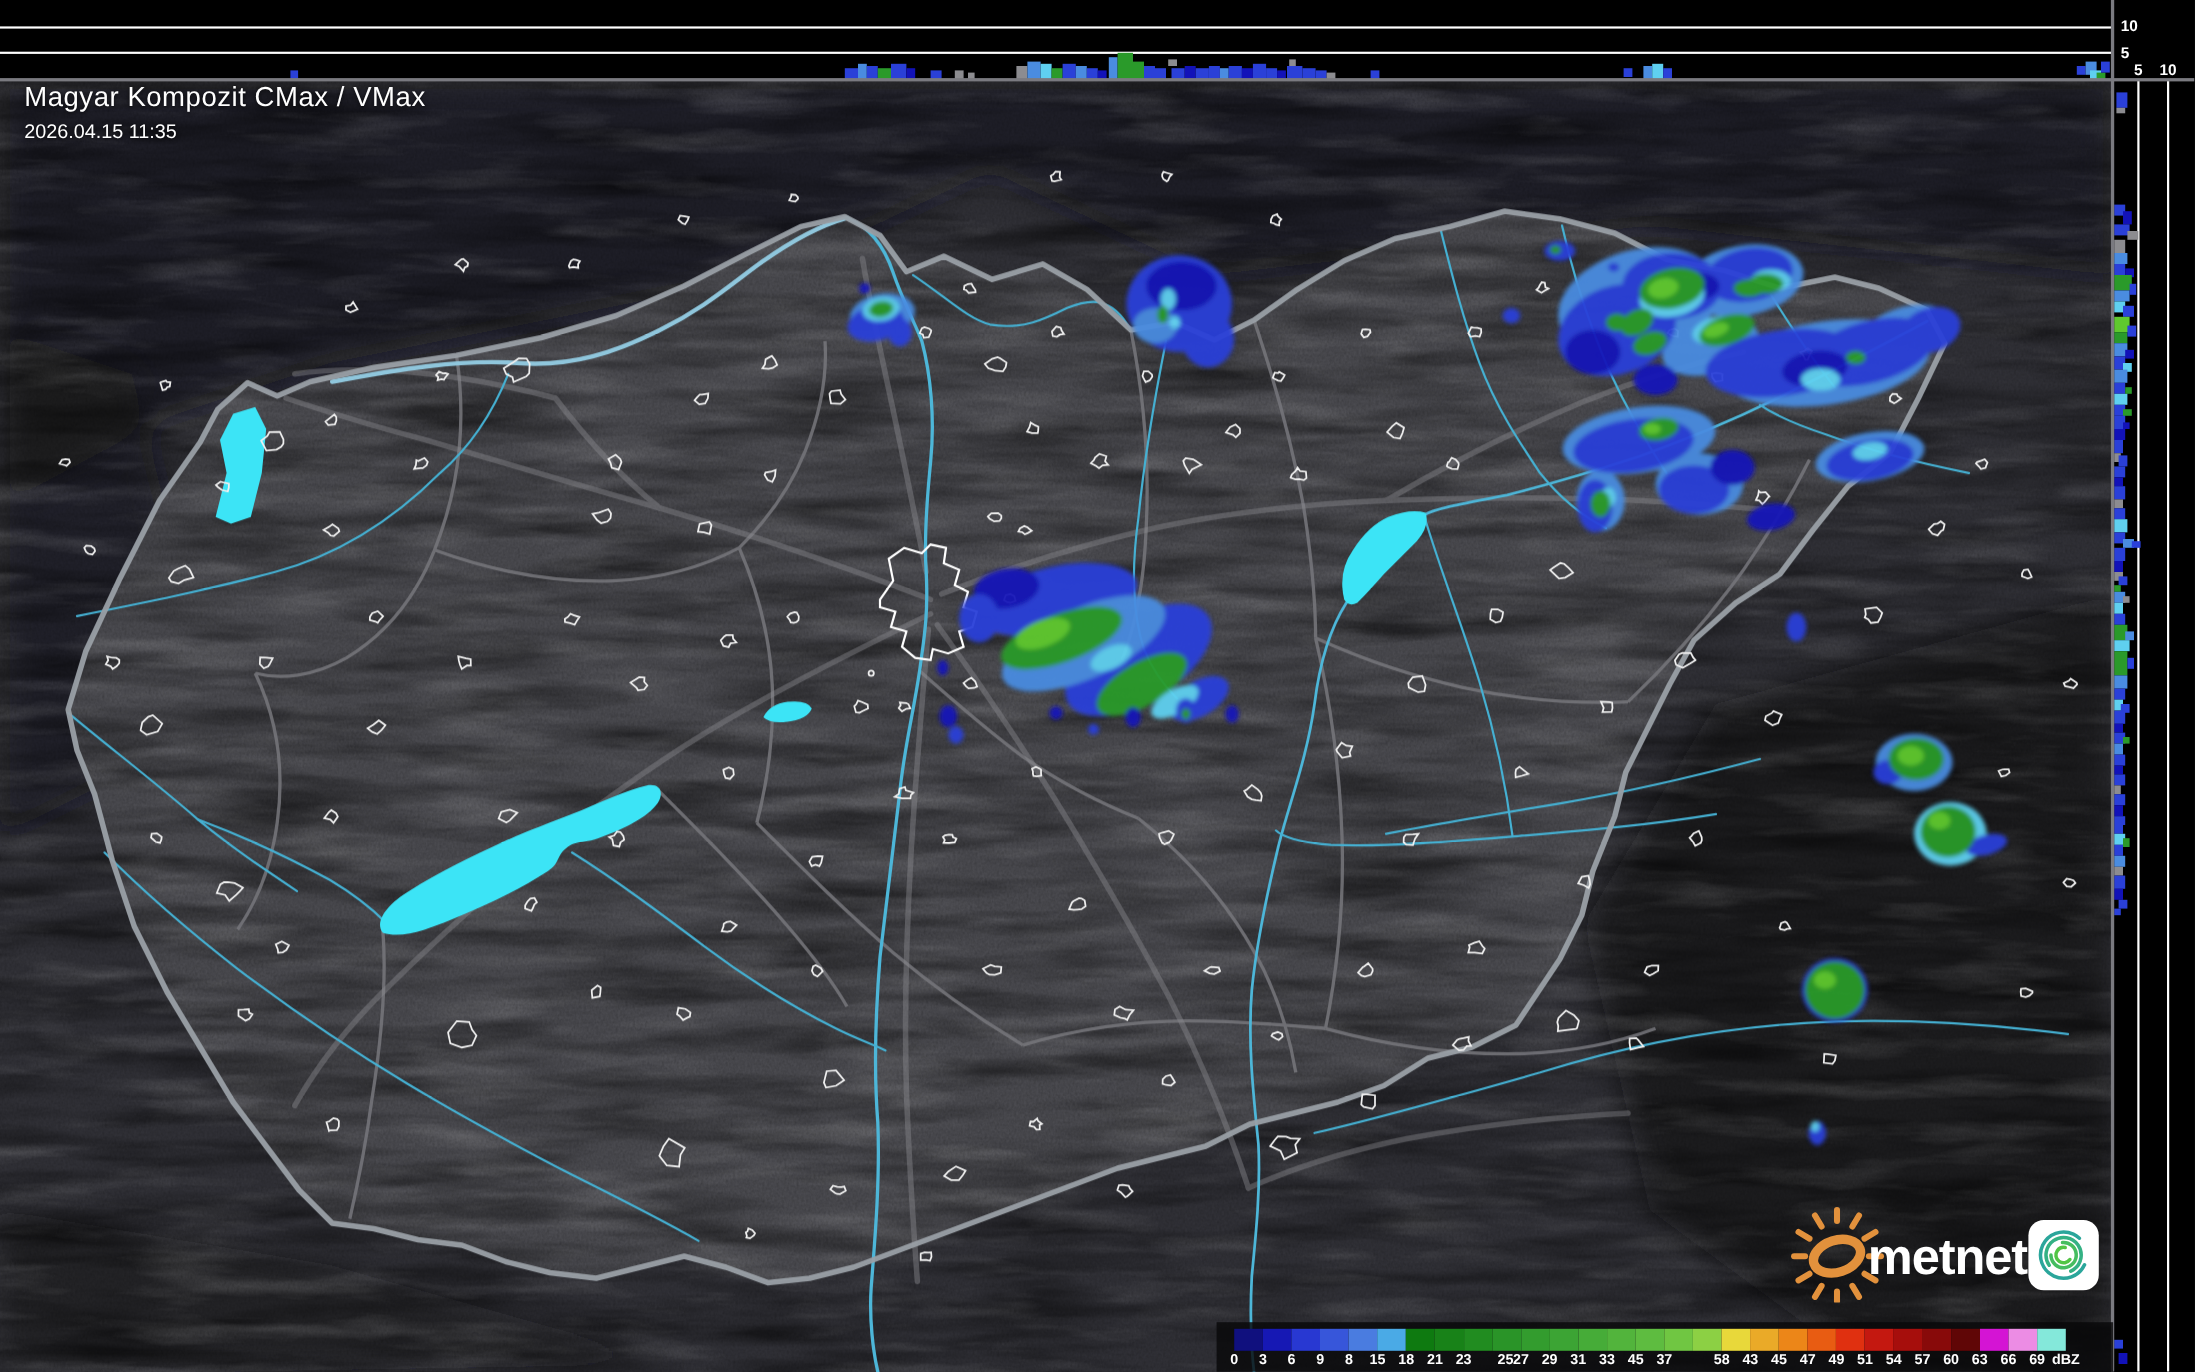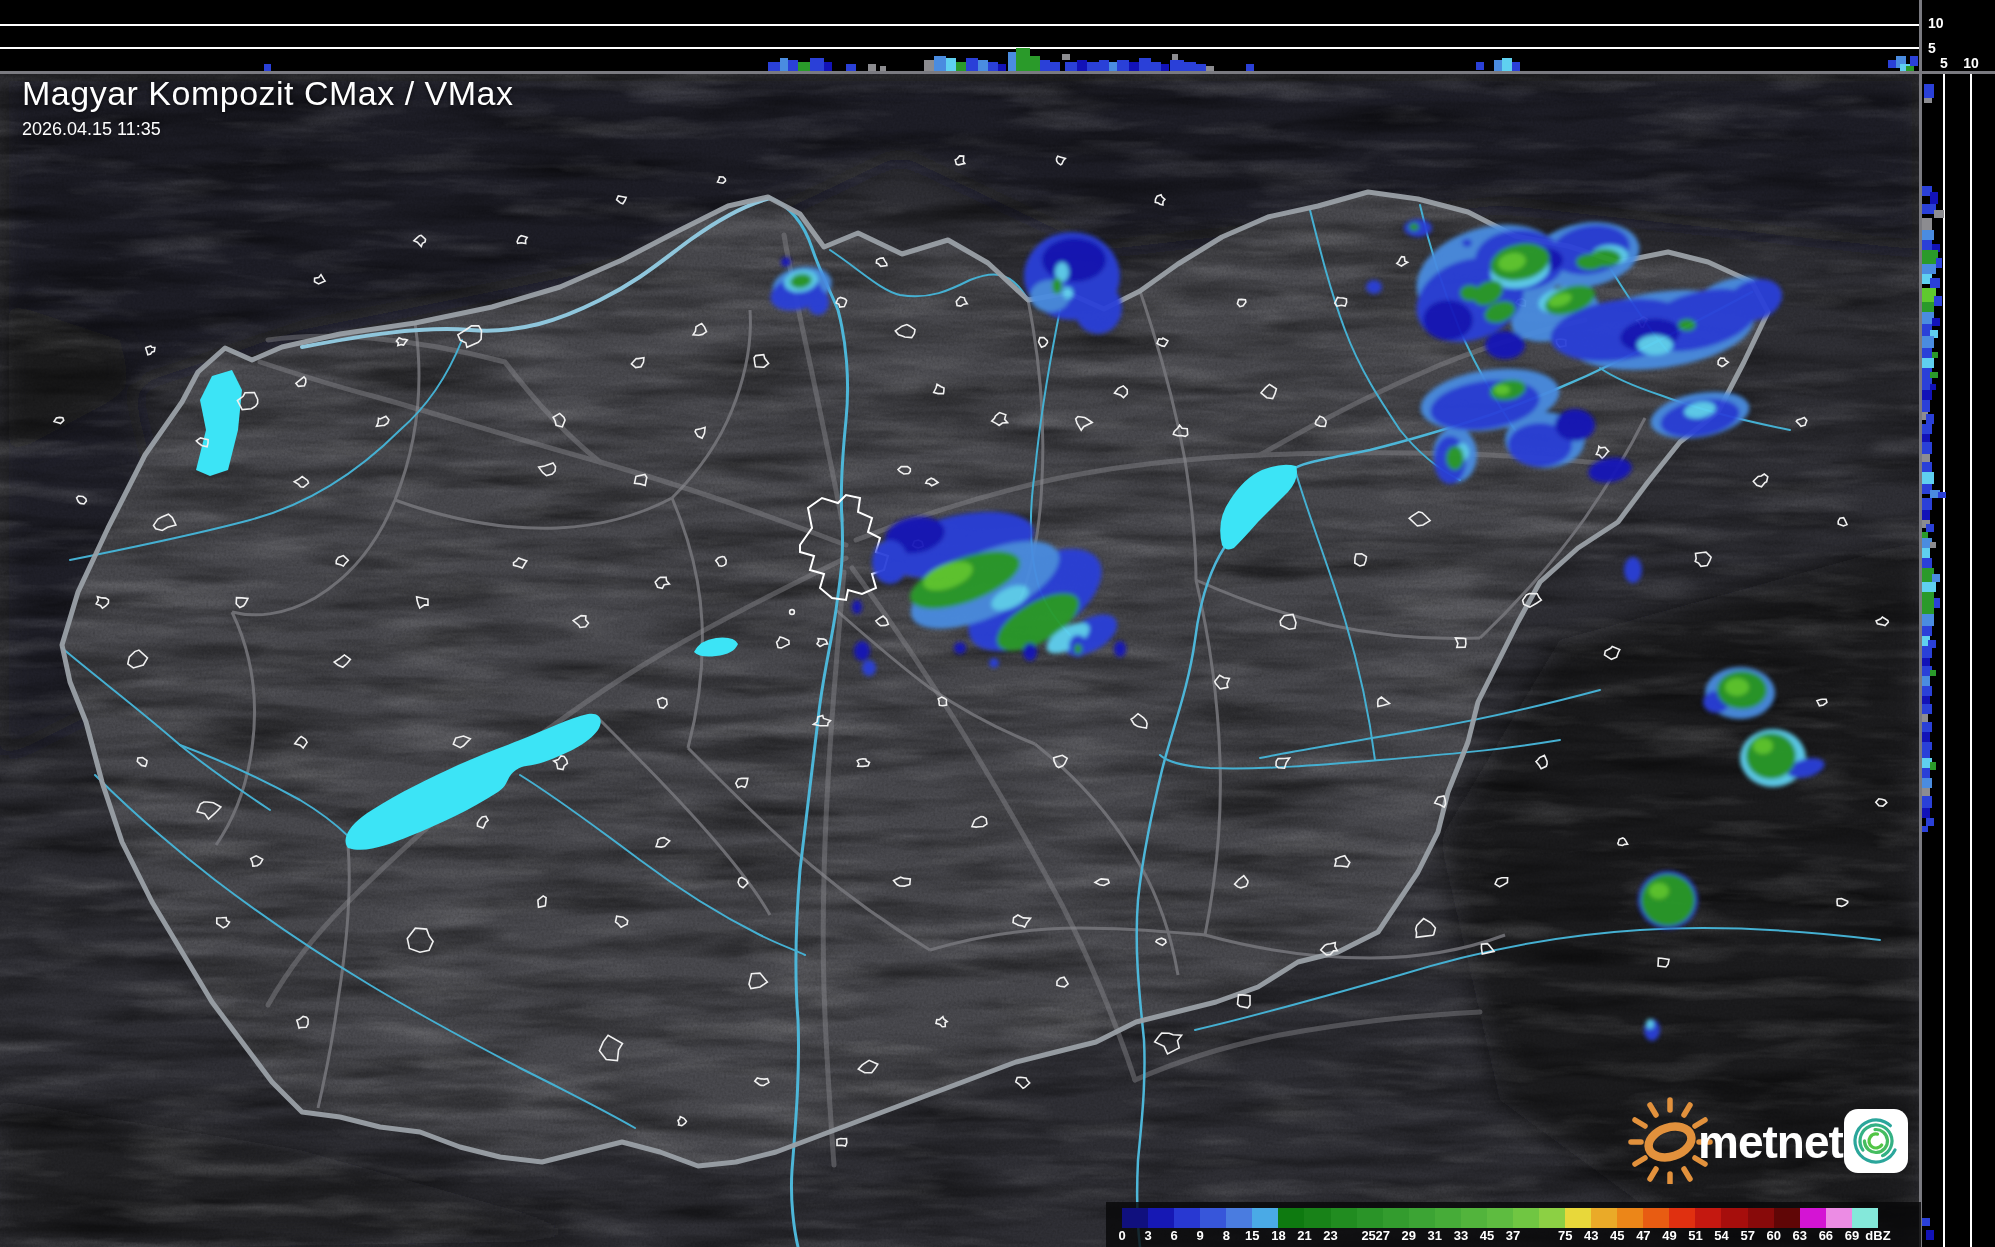--- a/index.html
+++ b/index.html
@@ -1,21 +1,21 @@
 <!DOCTYPE html>
 <html><head>
 <meta charset="utf-8">
 <style>
   html,body{margin:0;padding:0;background:#000;}
   .page{position:relative;width:1995px;height:1247px;overflow:hidden;background:#000;
         font-family:"Liberation Sans",sans-serif;}
   .page svg.base{position:absolute;left:0;top:0;}
   .titlebox{position:absolute;left:22px;top:74px;color:#fff;z-index:30;
             text-shadow:0 1px 4px rgba(0,0,0,.7);}
-  .titlebox h1{margin:0;font-size:34px;font-weight:400;letter-spacing:.5px;}
+  .titlebox h1{margin:0;font-size:25px;font-weight:400;letter-spacing:.5px;}
   .titlebox .ts{margin-top:6px;font-size:18px;font-weight:400;}
   .colorbar{position:absolute;left:1106px;top:1202px;width:815px;height:45px;
             background:rgba(8,8,10,.82);z-index:40;}
   .cb-cells{position:absolute;left:16px;top:6px;height:20px;display:flex;}
   .cb-cell{height:20px;}
   .cb-label{position:absolute;top:26px;transform:translateX(-50%);
             color:#fff;font-size:13px;font-weight:bold;white-space:nowrap;}
   .logo{position:absolute;left:1628px;top:1092px;z-index:35;}
 </style>
 </head>
@@ -600,21 +600,21 @@
         <span class="cb-label" style="left: 198.483px;">21</span>
         <span class="cb-label" style="left: 224.552px;">23</span>
         <span class="cb-label" style="left: 250.621px; margin-left: 12px;">25</span>
         <span class="cb-label" style="left: 276.69px;">27</span>
         <span class="cb-label" style="left: 302.759px;">29</span>
         <span class="cb-label" style="left: 328.828px;">31</span>
         <span class="cb-label" style="left: 354.897px;">33</span>
         <span class="cb-label" style="left: 380.966px;">45</span>
         <span class="cb-label" style="left: 407.034px;">37</span>
         <span class="cb-label" style="left: 458px; margin-top: 32px;">39</span>
-        <span class="cb-label" style="left: 459.172px;">75</span>
+        <span class="cb-label" style="left: 459.172px;">58</span>
         <span class="cb-label" style="left: 485.241px;">43</span>
         <span class="cb-label" style="left: 511.31px;">45</span>
         <span class="cb-label" style="left: 537.379px;">47</span>
         <span class="cb-label" style="left: 563.448px;">49</span>
         <span class="cb-label" style="left: 589.517px;">51</span>
         <span class="cb-label" style="left: 615.586px;">54</span>
         <span class="cb-label" style="left: 641.655px;">57</span>
         <span class="cb-label" style="left: 667.724px;">60</span>
         <span class="cb-label" style="left: 693.793px;">63</span>
         <span class="cb-label" style="left: 719.862px;">66</span>

